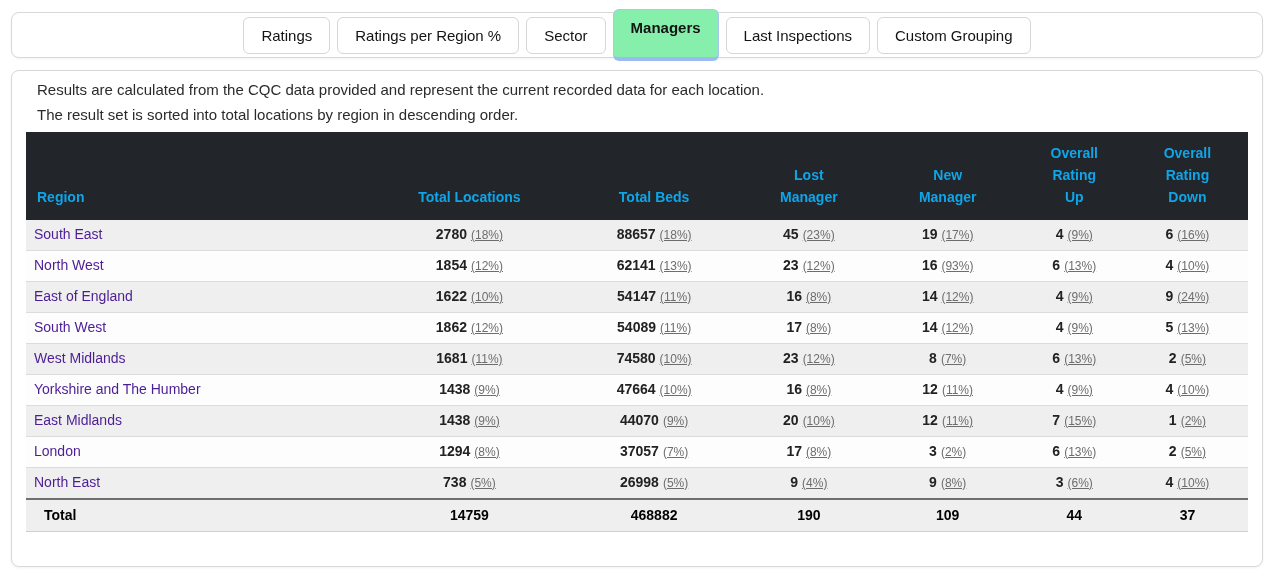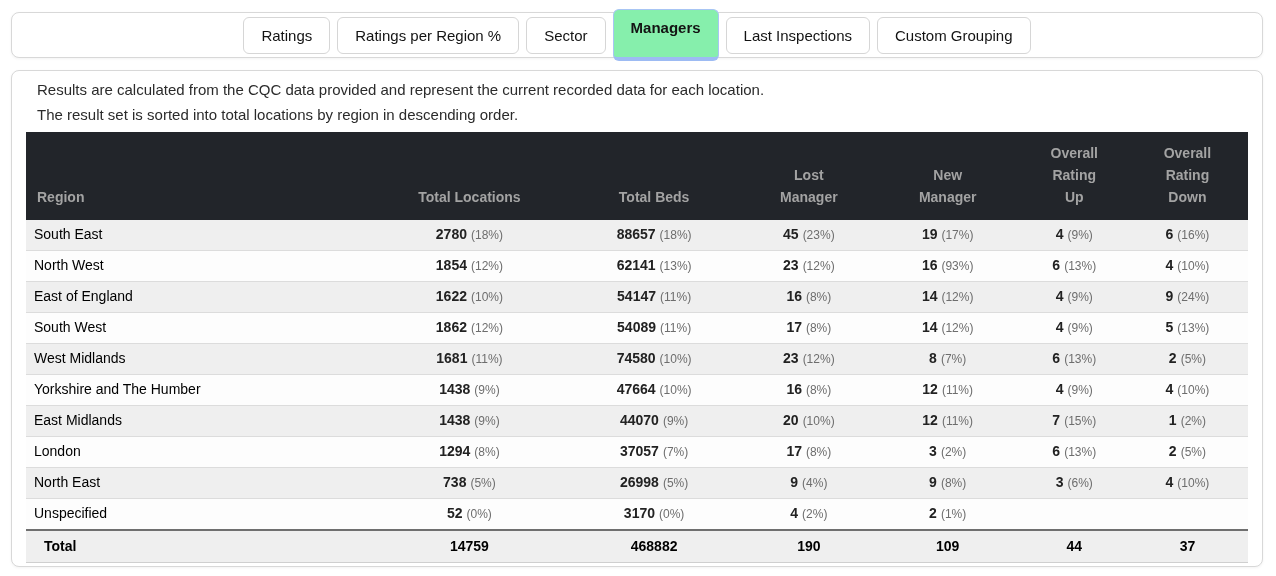--- a/index.html
+++ b/index.html
@@ -66,44 +66,44 @@
   }
   col.c-region { width: 28.5%; }
   col.c-locations { width: 15.5%; }
   col.c-beds { width: 14.7%; }
   col.c-lost { width: 10.6%; }
   col.c-new { width: 12.1%; }
   col.c-up { width: 8.6%; }
   col.c-down { width: 9.9%; }
   thead th {
     background: #22252a;
-    color: #a3a3a3;
+    color: #0ea5e9;
     font-size: 14px;
     font-weight: bold;
     text-align: center;
     vertical-align: bottom;
     padding: 10px 8px 12px 8px;
     line-height: 22px;
   }
   thead th.left { text-align: left; padding-left: 11px; }
   tbody td {
     font-size: 14px;
     text-align: center;
     padding: 5px 8px;
     line-height: 19px;
     border-top: 1px solid #dcdcdc;
     white-space: nowrap;
     overflow: hidden;
   }
   tbody tr:first-child td { border-top: none; }
   tbody tr:nth-child(odd) { background: #efefef; }
   tbody tr:nth-child(even) { background: #fdfdfd; }
-  td.region-cell { text-align: left; color: #000000; }
+  td.region-cell { text-align: left; color: #4c1d95; }
   .num { font-weight: 700; color: #222222; }
-  .pct { font-weight: 400; color: #6d6d6d; font-size: 12px; margin-left: 4px; }
+  .pct { font-weight: 400; color: #6d6d6d; font-size: 12px; margin-left: 4px; text-decoration: underline; }
   tr.total-row { background: #efefef !important; }
   tr.total-row td {
     border-top: 2px solid #6f6f6f;
     border-bottom: 1px solid #cfcfcf;
     font-weight: bold;
     color: #000;
     padding: 6px 18px;
   }
   tr.total-row td.region-cell { font-weight: bold; }
 </style>
@@ -222,29 +222,20 @@
         </tr>
         <tr>
           <td class="region-cell">North East</td>
           <td><span class="num">738</span><span class="pct">(5%)</span></td>
           <td><span class="num">26998</span><span class="pct">(5%)</span></td>
           <td><span class="num">9</span><span class="pct">(4%)</span></td>
           <td><span class="num">9</span><span class="pct">(8%)</span></td>
           <td><span class="num">3</span><span class="pct">(6%)</span></td>
           <td><span class="num">4</span><span class="pct">(10%)</span></td>
         </tr>
-        <tr>
-          <td class="region-cell">Unspecified</td>
-          <td><span class="num">52</span><span class="pct">(0%)</span></td>
-          <td><span class="num">3170</span><span class="pct">(0%)</span></td>
-          <td><span class="num">4</span><span class="pct">(2%)</span></td>
-          <td><span class="num">2</span><span class="pct">(1%)</span></td>
-          <td></td>
-          <td></td>
-        </tr>
         <tr class="total-row">
           <td class="region-cell">Total</td>
           <td>14759</td>
           <td>468882</td>
           <td>190</td>
           <td>109</td>
           <td>44</td>
           <td>37</td>
         </tr>
       </tbody>

